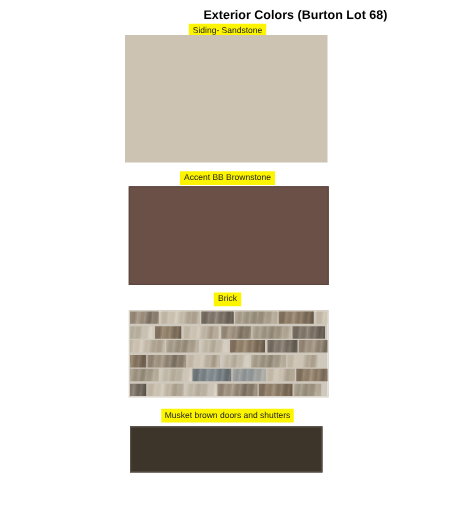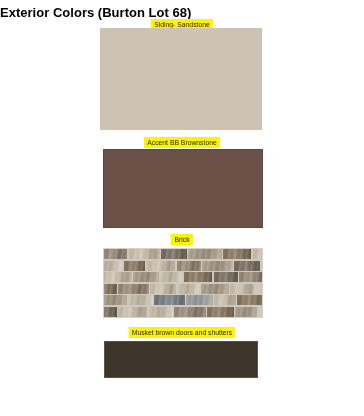--- a/index.html
+++ b/index.html
@@ -22,22 +22,22 @@
     background: #ffffff;
     position: relative;
   }
 
   
   .doc-title {
     position: absolute;
     top: 8px;
     left: 0;
     width: 310px;
-    text-align: left;
-    font-size: 13px;
+    text-align: right;
+    font-size: 10px;
     font-weight: bold;
     letter-spacing: 0.02px;
     line-height: 9px;
     color: #000000;
   }
 
   
   .caption {
     position: absolute;
     left: 0;

